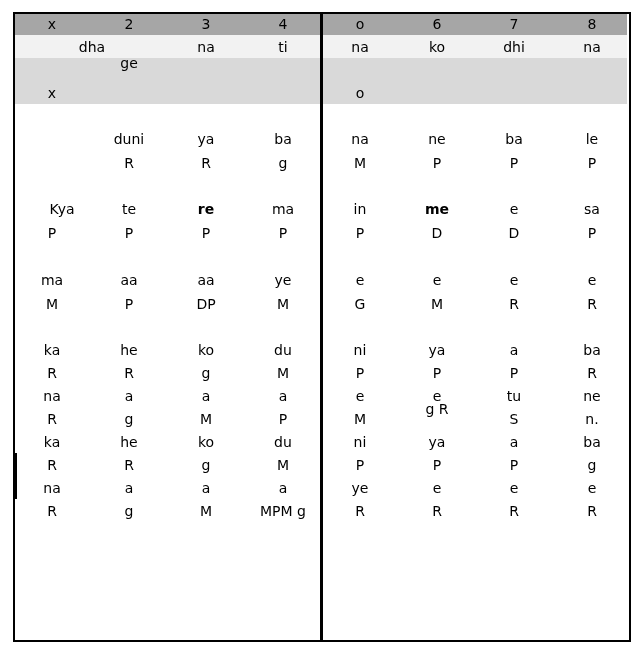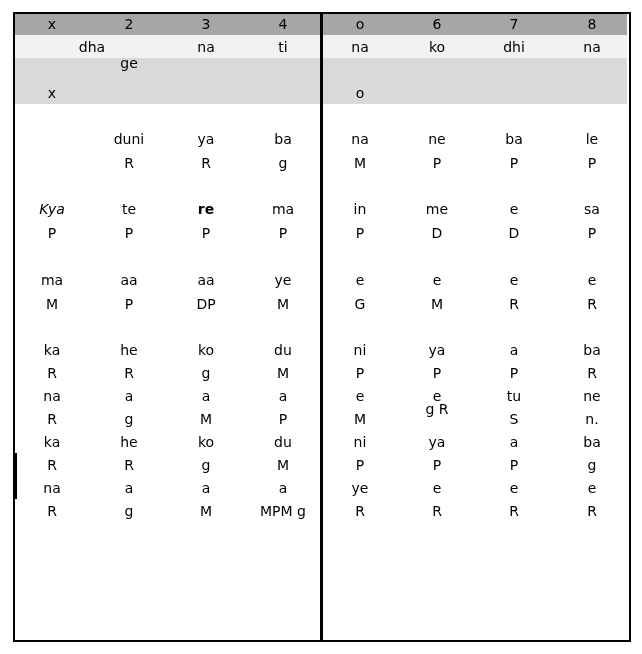--- a/index.html
+++ b/index.html
@@ -63,26 +63,26 @@
     <div class="cell" style="left: 514px; top: 130px;">ba</div>
     <div class="cell" style="left: 592px; top: 130px;">le</div>
     <div class="cell" style="left: 52px; top: 154px;"></div>
     <div class="cell" style="left: 129px; top: 154px;">R</div>
     <div class="cell" style="left: 206px; top: 154px;">R</div>
     <div class="cell" style="left: 283px; top: 154px;">g</div>
     <div class="cell" style="left: 360px; top: 154px;">M</div>
     <div class="cell" style="left: 437px; top: 154px;">P</div>
     <div class="cell" style="left: 514px; top: 154px;">P</div>
     <div class="cell" style="left: 592px; top: 154px;">P</div>
-    <div class="cell" style="left: 52px; top: 200px; font-style: italic;">Kya</div>
+    <div class="cell" style="left: 62px; top: 200px;">Kya</div>
     <div class="cell" style="left: 129px; top: 200px;">te</div>
     <div class="cell" style="left: 206px; top: 200px; font-weight: bold;">re</div>
     <div class="cell" style="left: 283px; top: 200px;">ma</div>
     <div class="cell" style="left: 360px; top: 200px;">in</div>
-    <div class="cell" style="left: 437px; top: 200px;">me</div>
+    <div class="cell" style="left: 437px; top: 200px; font-weight: bold;">me</div>
     <div class="cell" style="left: 514px; top: 200px;">e</div>
     <div class="cell" style="left: 592px; top: 200px;">sa</div>
     <div class="cell" style="left: 52px; top: 224px;">P</div>
     <div class="cell" style="left: 129px; top: 224px;">P</div>
     <div class="cell" style="left: 206px; top: 224px;">P</div>
     <div class="cell" style="left: 283px; top: 224px;">P</div>
     <div class="cell" style="left: 360px; top: 224px;">P</div>
     <div class="cell" style="left: 437px; top: 224px;">D</div>
     <div class="cell" style="left: 514px; top: 224px;">D</div>
     <div class="cell" style="left: 592px; top: 224px;">P</div>

